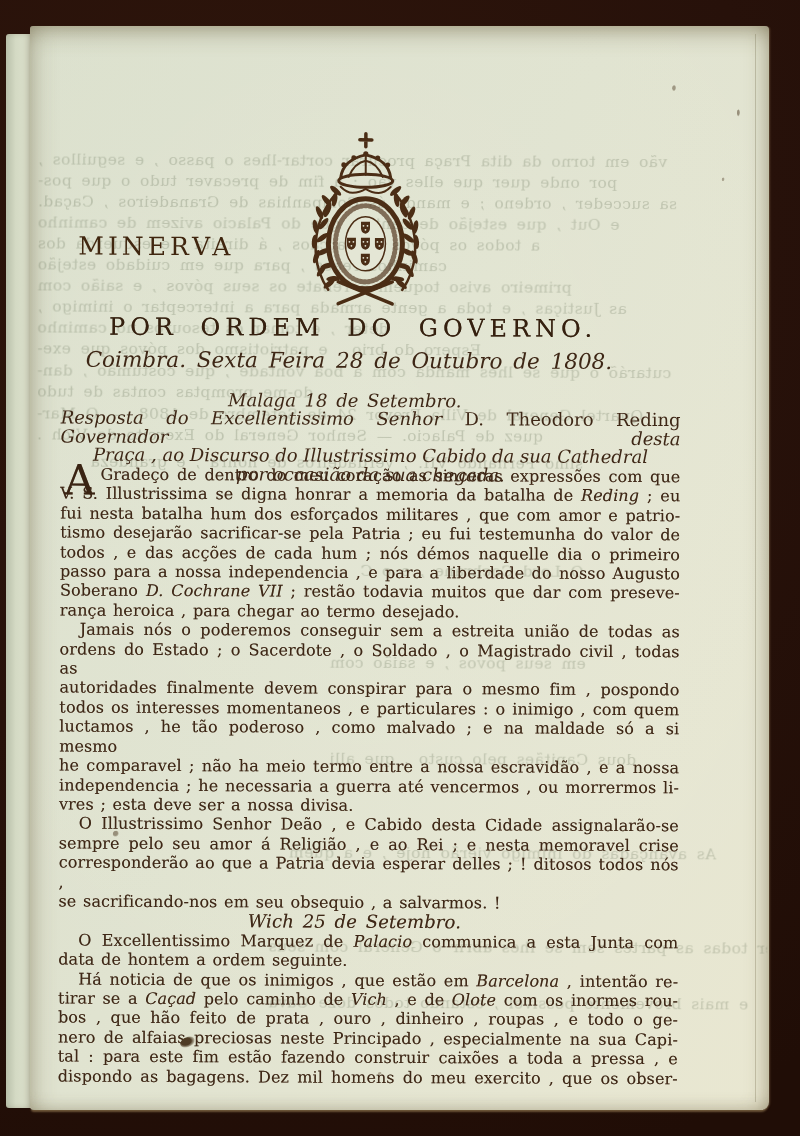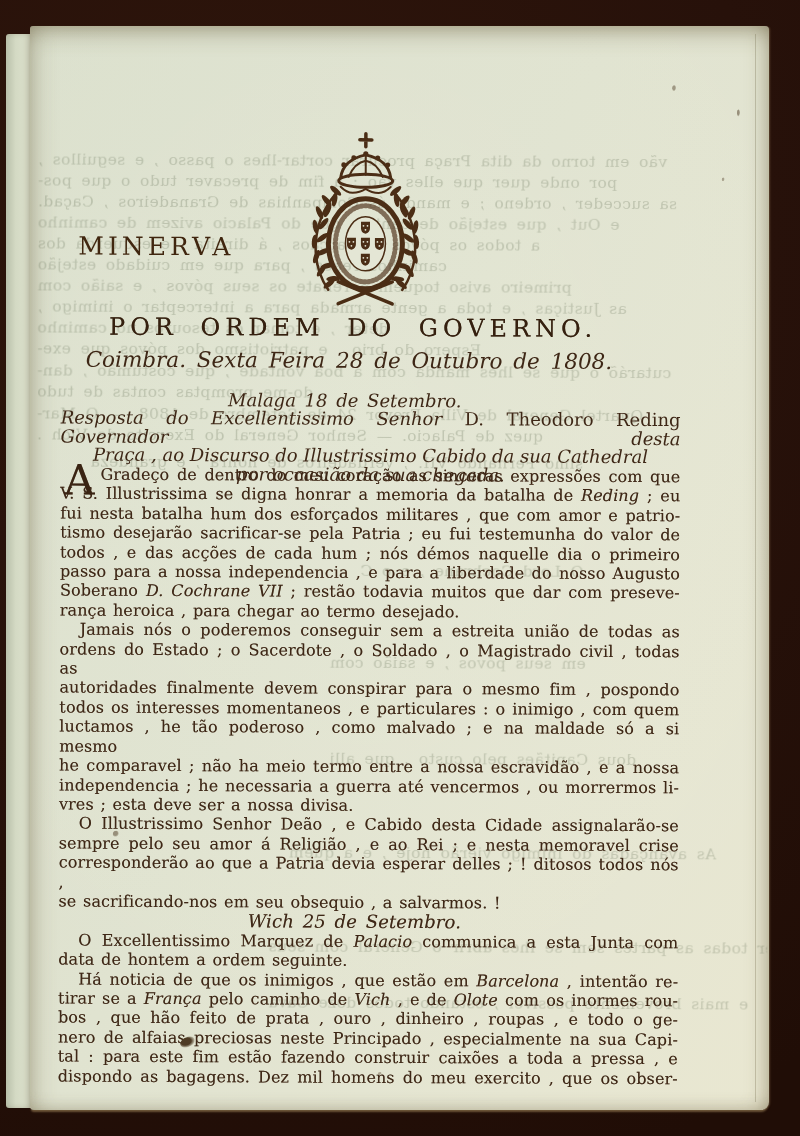--- a/index.html
+++ b/index.html
@@ -260,21 +260,21 @@
             <div class="line">corresponderão ao que a Patria devia esperar delles ; ! ditosos todos nós ,</div>
             <div class="line flush">se sacrificando-nos em seu obsequio , a salvarmos. !</div>
           </div>
           <div class="subheading">Wich 25 de Setembro.</div>
           <div>
             <div class="line indent">O Excellentissimo Marquez de <em>Palacio</em> communica a esta Junta com</div>
             <div class="line flush">data de hontem a ordem seguinte.</div>
           </div>
           <div>
             <div class="line indent">Há noticia de que os inimigos , que estão em <em>Barcelona</em> , intentão re-</div>
-            <div class="line">tirar se a <em>França</em> pelo caminho de <em>Vich</em> , e de <em>Olote</em> com os inormes rou-</div>
+            <div class="line">tirar se a <em>Caçad</em> pelo caminho de <em>Vich</em> , e de <em>Olote</em> com os inormes rou-</div>
             <div class="line">bos , que hão feito de prata , ouro , dinheiro , roupas , e todo o ge-</div>
             <div class="line">nero de alfaias preciosas neste Principado , especialmente na sua Capi-</div>
             <div class="line">tal : para este fim estão fazendo construir caixões a toda a pressa , e</div>
             <div class="line">dispondo as bagagens. Dez mil homens do meu exercito , que os obser-</div>
           </div>
         </div>
 
       <div class="smudge s1"></div>
       <div class="smudge s2"></div>
       <div class="smudge s3"></div>

